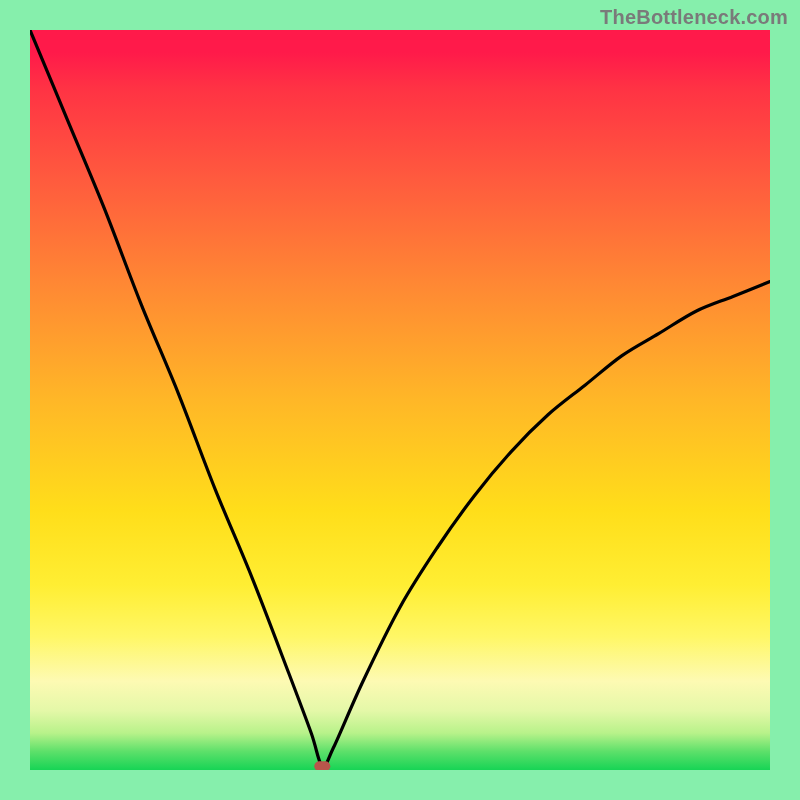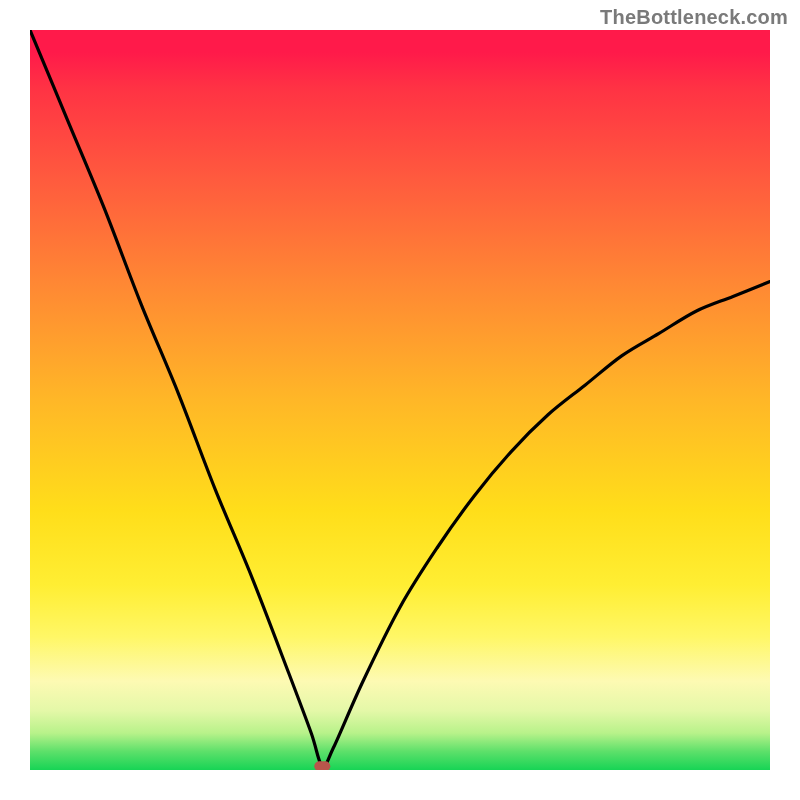--- a/index.html
+++ b/index.html
@@ -1,20 +1,20 @@
 <!DOCTYPE html>
 <html><head>
 <meta charset="utf-8">
 <style>
   * { margin: 0; padding: 0; box-sizing: border-box; }
   html, body { width: 800px; height: 800px; overflow: hidden; background: #000; }
   .frame {
     width: 800px;
     height: 800px;
-    background: #ffffff;
+    background: #86efac;
     position: relative;
   }
   .plot-area {
     position: absolute;
     left: 30px;
     top: 30px;
     width: 740px;
     height: 740px;
     background: linear-gradient(to bottom,
       #ff1a4a 0%,

